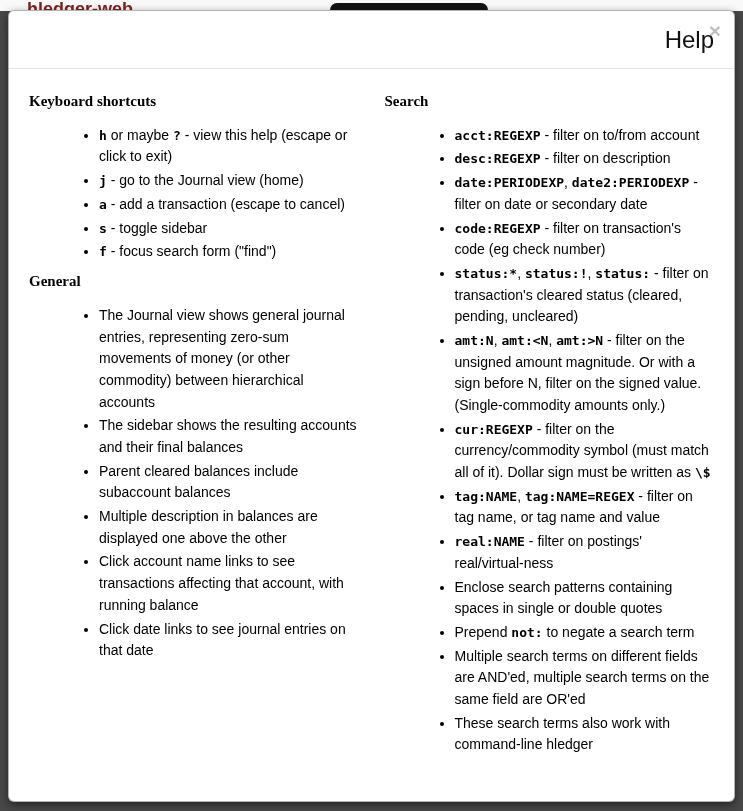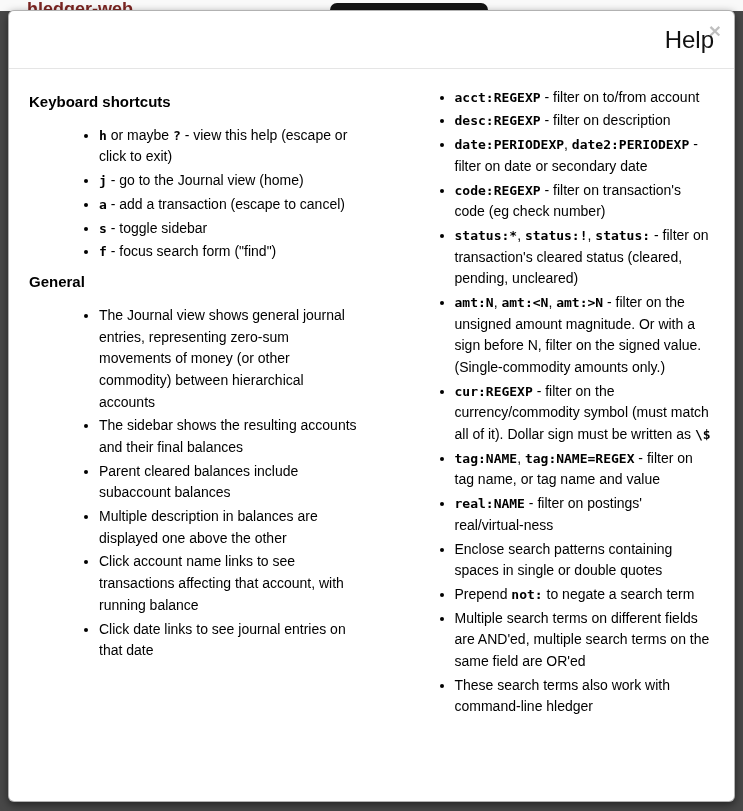--- a/index.html
+++ b/index.html
@@ -44,21 +44,21 @@
     position:absolute; right:13px; top:9px;
     background:none; border:none; cursor:pointer;
     font-size:21px; font-weight:bold; line-height:1;
     color:#000; opacity:.25;
     font-family:inherit;
   }
 
   .modal-body { padding:18px 20px 10px; display:flex; gap:26px; }
   .col { flex:1 1 0; min-width:0; }
 
-  .section-heading { font-size:15px; font-weight:bold; color:#000; margin:6px 0 15px; }
+  .section-heading { font-size:15px; font-weight:bold; color:#000; margin:6px 0 15px;font-family:Liberation Serif, serif; }
   .col .help-list + .section-heading { margin-top:8px; }
 
   .help-list { margin:0 0 10px; padding-left:30px; list-style:disc; }
   .help-list li {
     font-size:14px; line-height:1.55; color:#000;
     margin-bottom:2px;
     margin-left:40px;
   }
   code {
     font-family:"DejaVu Sans Mono","Liberation Mono",monospace;
@@ -92,20 +92,21 @@
         <ul class="help-list">
           <li><span>The Journal view shows general journal entries, representing zero-sum movements of money (or other commodity) between hierarchical accounts</span></li>
           <li><span>The sidebar shows the resulting accounts and their final balances</span></li>
           <li><span>Parent cleared balances include subaccount balances</span></li>
           <li><span>Multiple description in balances are displayed one above the other</span></li>
           <li><span>Click account name links to see transactions affecting that account, with running balance</span></li>
           <li><span>Click date links to see journal entries on that date</span></li>
         </ul>
       </div>
     <div class="col">
+        <h4 class="section-heading">Search</h4>
         <ul class="help-list">
           <li><code>acct:REGEXP</code><span> - filter on to/from account</span></li>
           <li><code>desc:REGEXP</code><span> - filter on description</span></li>
           <li><code>date:PERIODEXP</code><span>, </span><code>date2:PERIODEXP</code><span> - filter on date or secondary date</span></li>
           <li><code>code:REGEXP</code><span> - filter on transaction's code (eg check number)</span></li>
           <li><code>status:*</code><span>, </span><code>status:!</code><span>, </span><code>status:</code><span> - filter on transaction's cleared status (cleared, pending, uncleared)</span></li>
           <li><code>amt:N</code><span>, </span><code>amt:&lt;N</code><span>, </span><code>amt:&gt;N</code><span> - filter on the unsigned amount magnitude. Or with a sign before N, filter on the signed value. (Single-commodity amounts only.)</span></li>
           <li><code>cur:REGEXP</code><span> - filter on the currency/commodity symbol (must match all of it). Dollar sign must be written as </span><code>\$</code></li>
           <li><code>tag:NAME</code><span>, </span><code>tag:NAME=REGEX</code><span> - filter on tag name, or tag name and value</span></li>
           <li><code>real:NAME</code><span> - filter on postings' real/virtual-ness</span></li>

